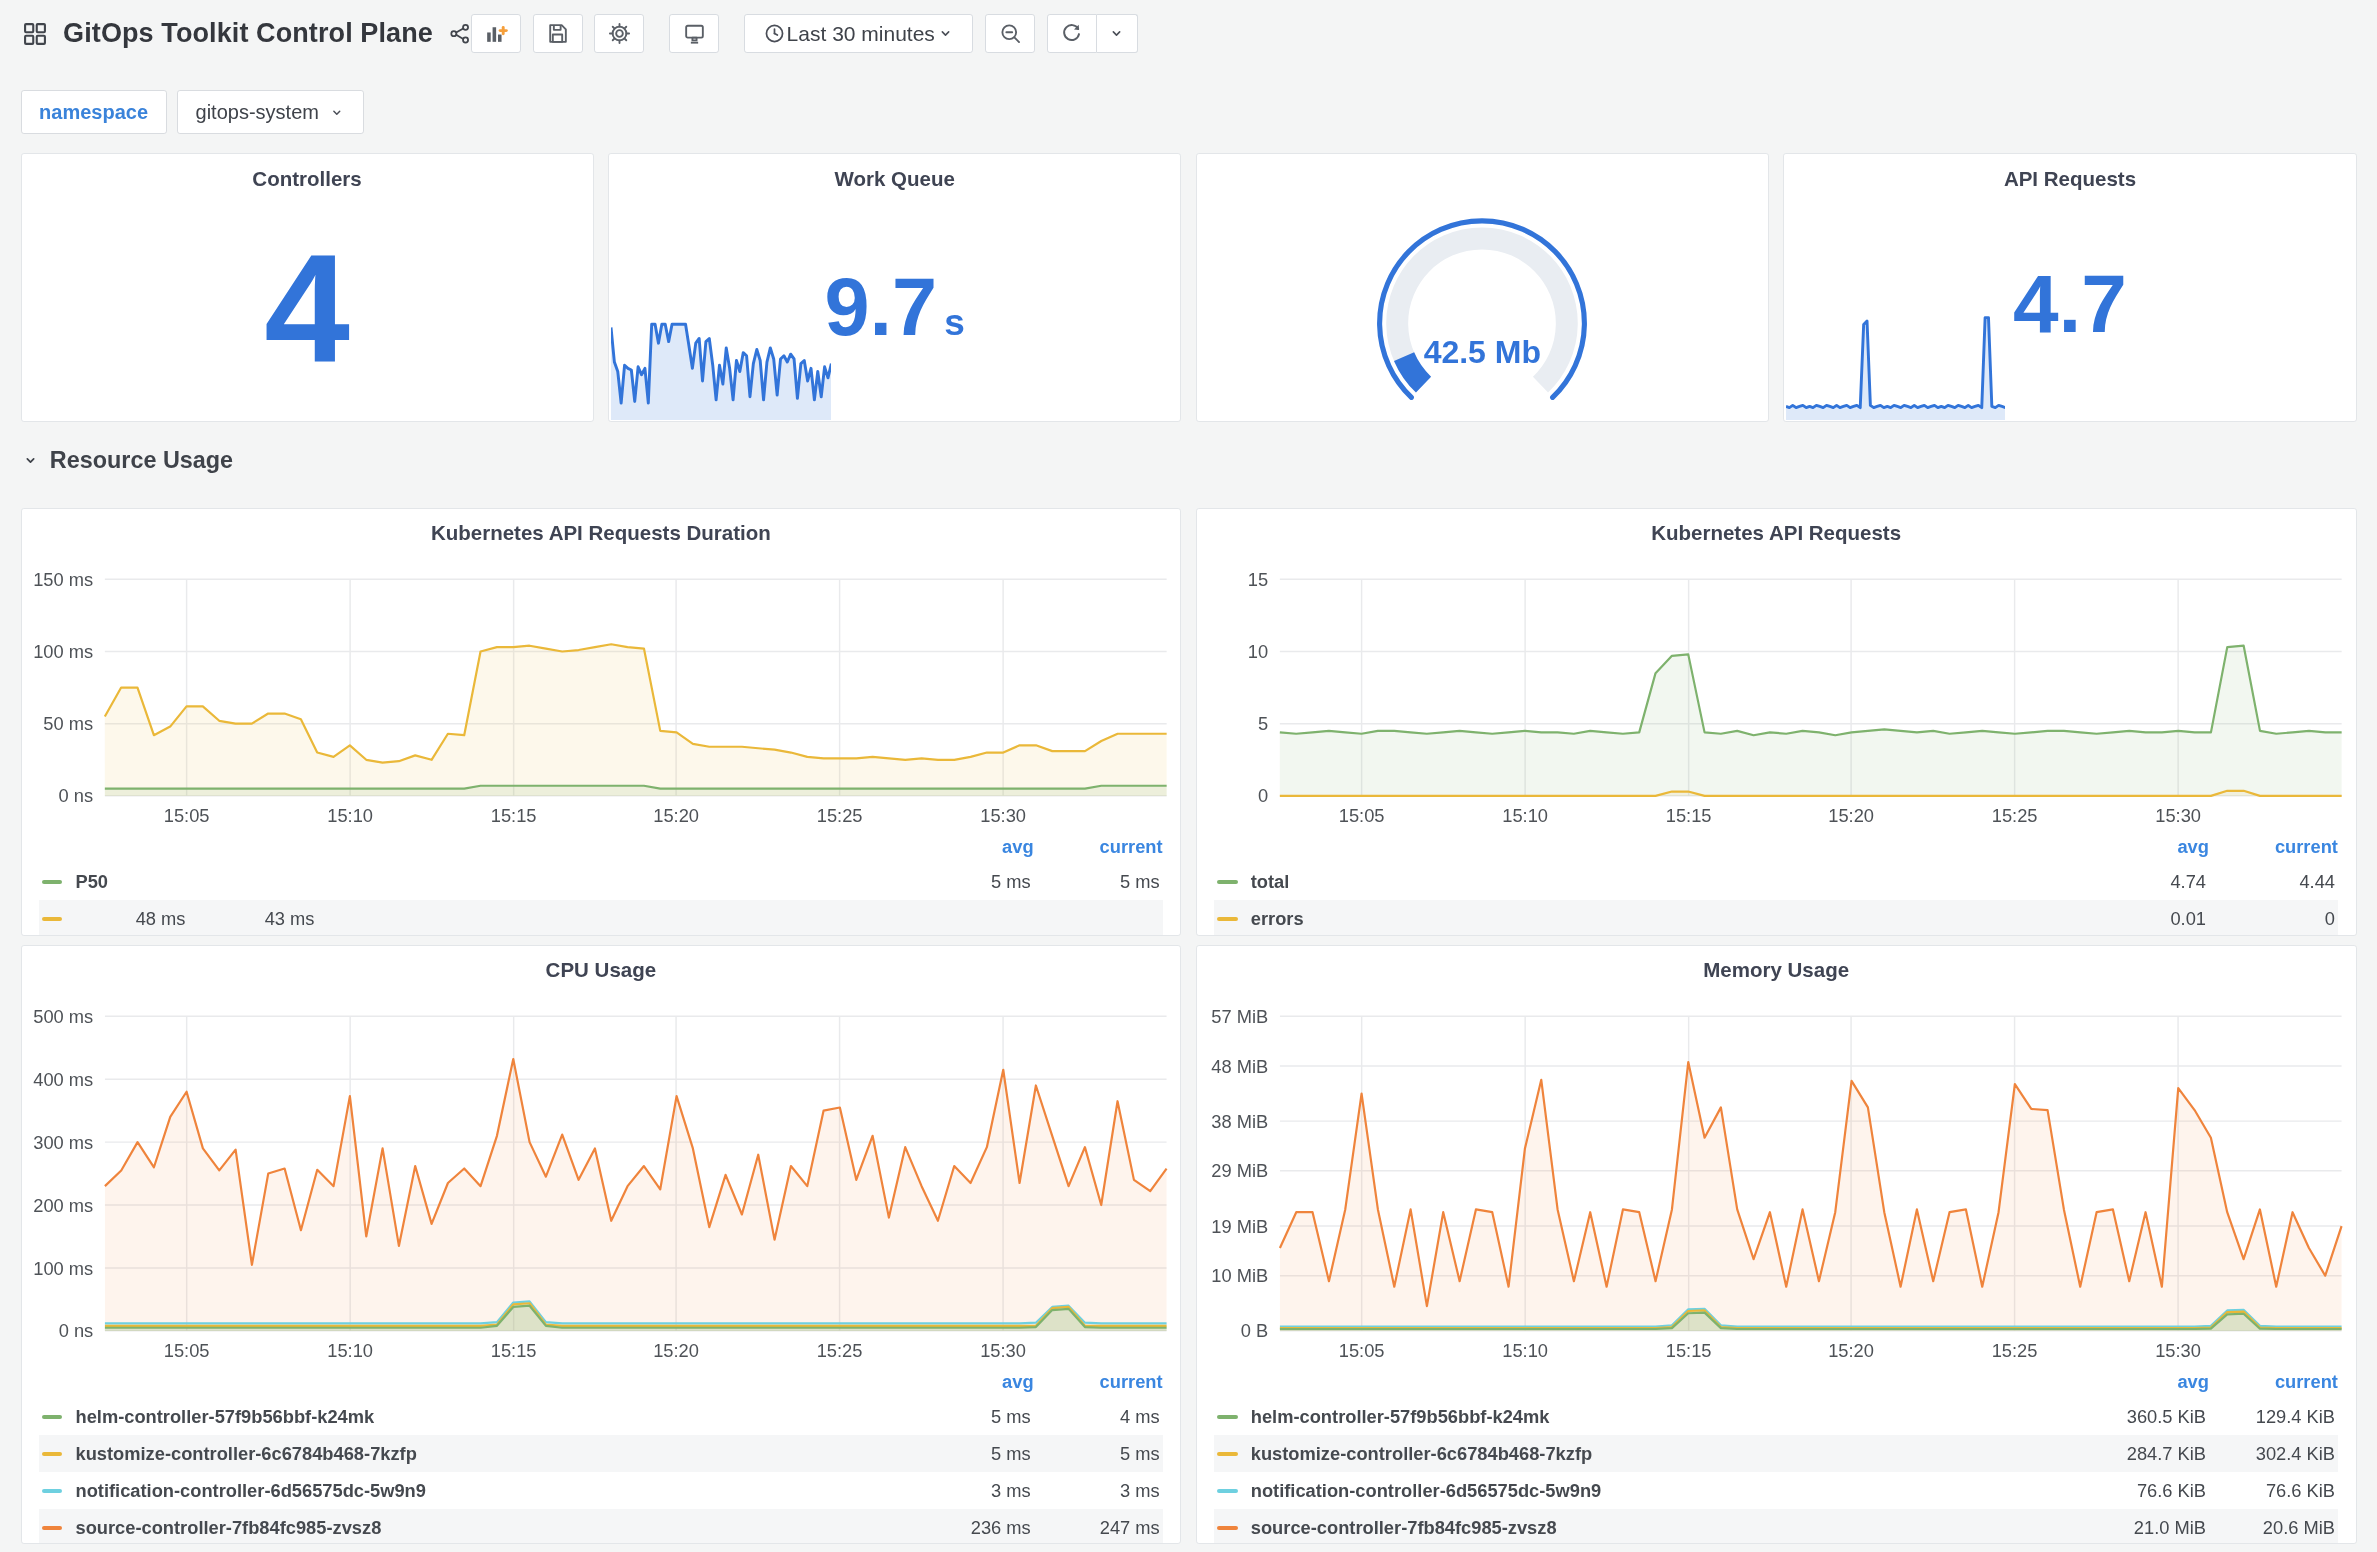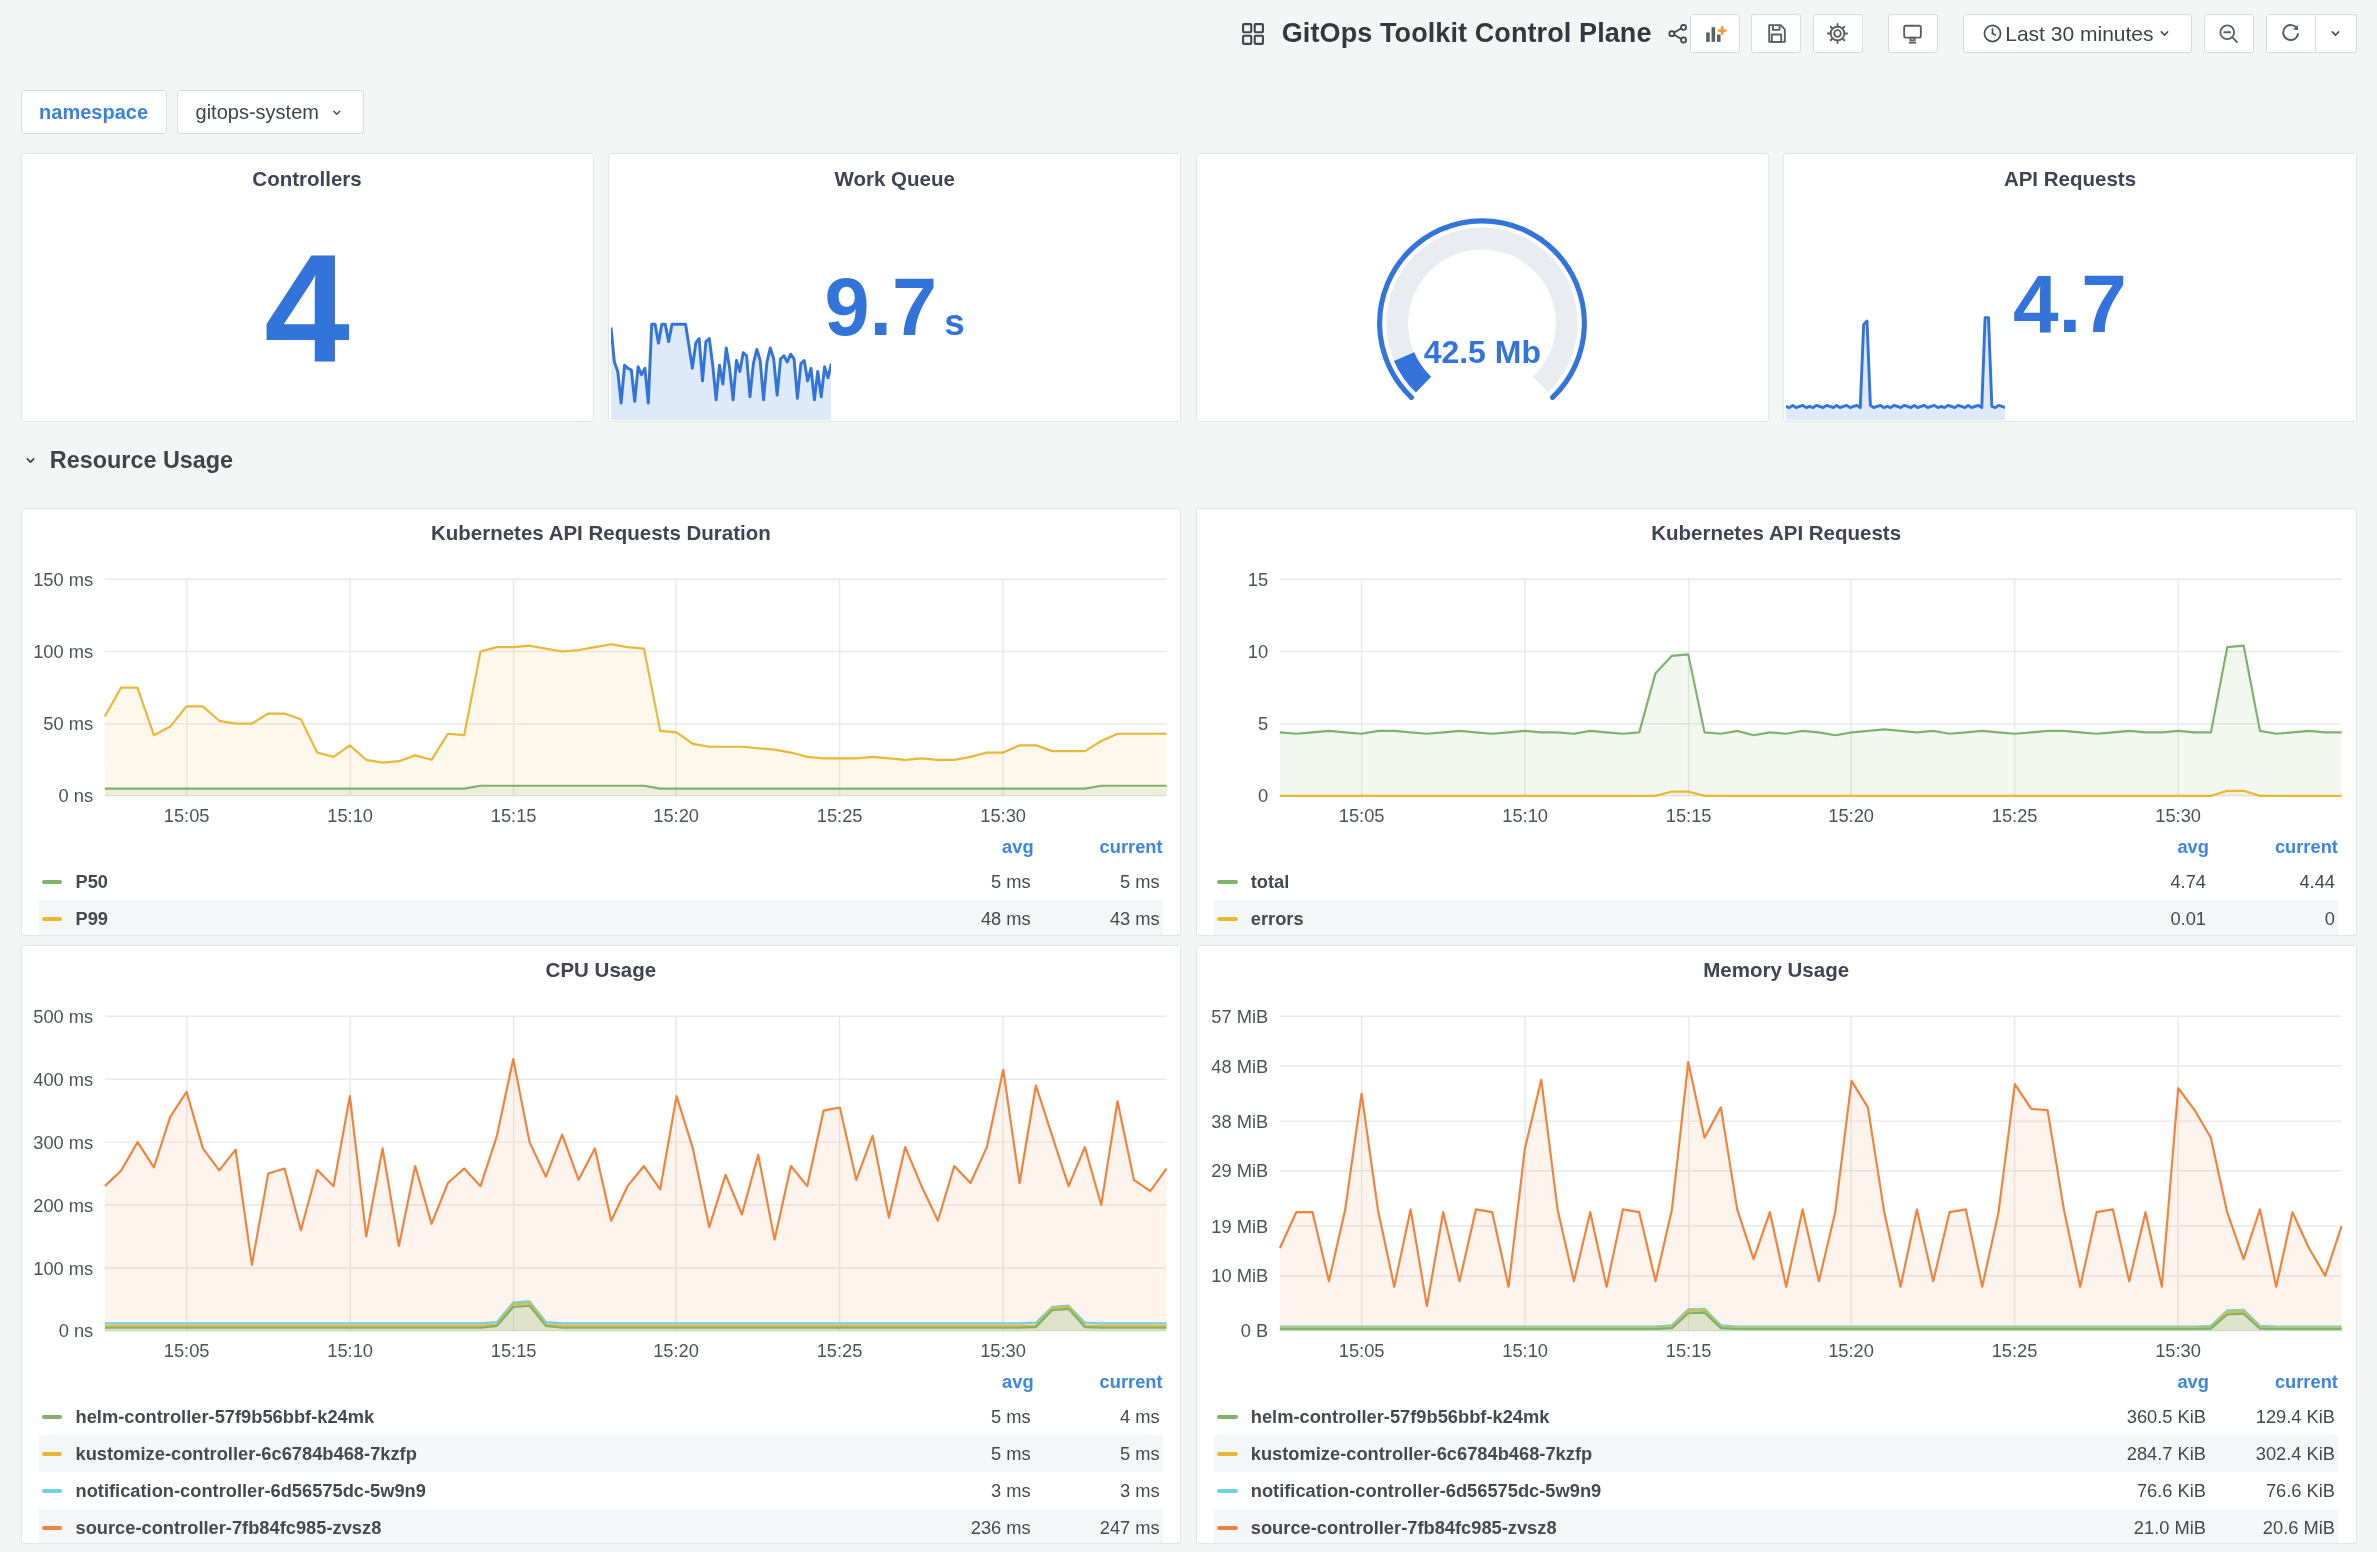--- a/index.html
+++ b/index.html
@@ -1,20 +1,20 @@
 <!DOCTYPE html>
 <html style="font-size:11.7px"><head>
 <meta charset="utf-8">
 <style>
   * { margin:0; padding:0; box-sizing:border-box; }
   html,body { width:2377px; height:1553px; background:#F4F5F5; font-family:"Liberation Sans","DejaVu Sans",sans-serif; color:#41454C; overflow:hidden; }
   .page { width:2377px; height:1553px; padding:0 20.5px 7.3px 20.5px; }
 
   
-  .topbar { height:67px; display:flex; align-items:center; justify-content:flex-end; }
+  .topbar { height:67px; display:flex; align-items:center; justify-content:flex-start; }
   .tb-left { display:flex; align-items:center; gap:14.6px; }
   .tb-title { font-size:27px; font-weight:700; color:#34373D; letter-spacing:0.1px; }
   .tb-right { display:flex; align-items:center; gap:11.7px; }
   .tbtn { height:39px; min-width:50px; background:#FFFFFF; border:1.5px solid #D8DCE1; border-radius:2.9px;
           display:flex; align-items:center; justify-content:center; gap:1px; padding:0 10.3px; cursor:pointer; color:#4A4E57; }
   .tbtn.time { padding:0 17.6px; font-size:21px; color:#3F434A; }
   .btn-group { display:flex; }
   .btn-group .tbtn:first-child { border-top-right-radius:0; border-bottom-right-radius:0; }
   .btn-group .tbtn:last-child { border-left:none; border-top-left-radius:0; border-bottom-left-radius:0; min-width:41px; }
   .gap8 { width:1.5px; }
@@ -258,21 +258,20 @@
         </div>
         <div class="legend-rows">
           <div class="legend-row">
             <span class="marker" style="background: rgb(126, 178, 109);"></span>
             <span class="llabel">P50</span>
             <span class="col-avg">5 ms</span>
             <span class="col-cur">5 ms</span>
           </div>
           <div class="legend-row">
             <span class="marker" style="background: rgb(234, 184, 57);"></span>
-            <span class="llabel">P99</span>
             <span class="col-avg">48 ms</span>
             <span class="col-cur">43 ms</span>
           </div>
         </div>
       </div>
     </div>
 
     <div class="panel">
       <div class="ts-title">Kubernetes API Requests</div>
       <svg class="chart" viewBox="0 0 1581 384">

